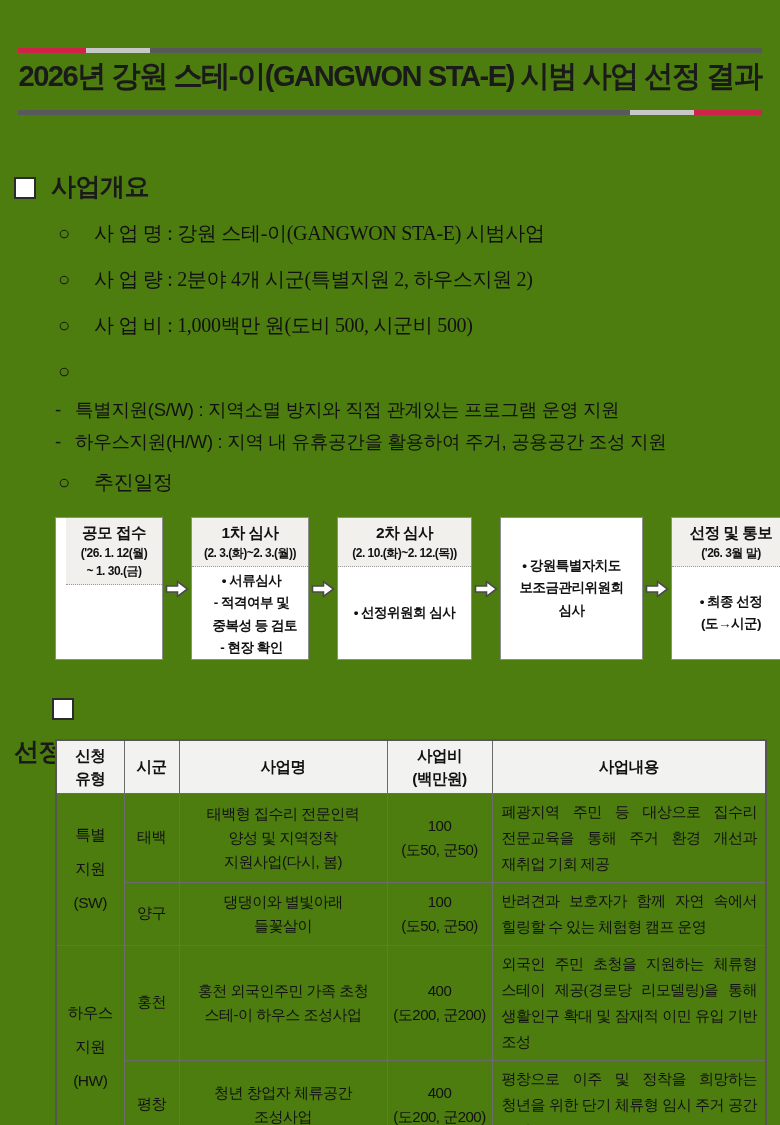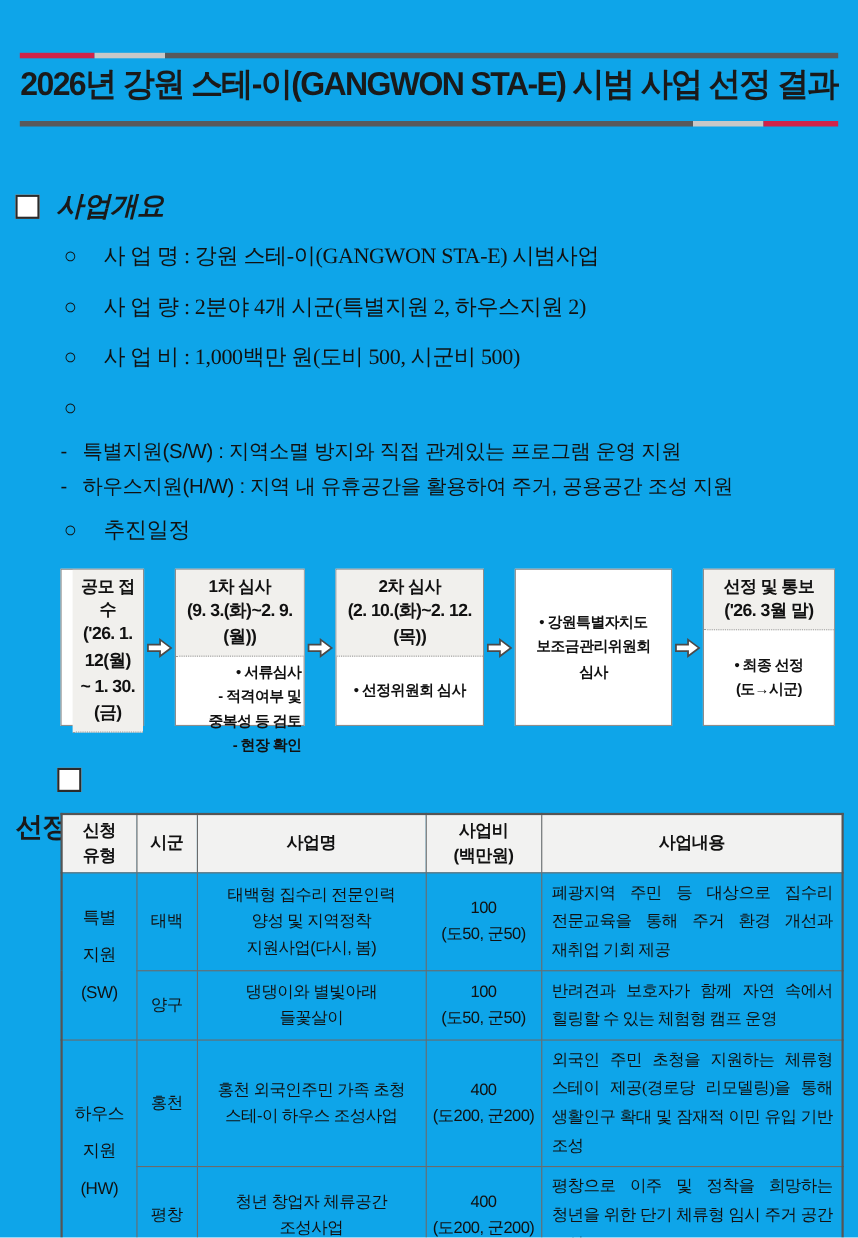--- a/index.html
+++ b/index.html
@@ -1,17 +1,17 @@
 <!DOCTYPE html>
 <html><head>
 <meta charset="utf-8">
 <style>
   html,body {margin:0; padding:0; background:#ffffff;}
   .page {
-    position:relative; width:780px; height:1125px; background:#0ea5e9;
+    position:relative; width:780px; height:1125px; background:#4d7c0f;
     color:#111; overflow:hidden;
     font-family:"Liberation Sans", sans-serif;
   }
 
   
   .bar {position:absolute; left:18px; right:18px; height:5px; display:flex;}
   .bar-top {top:48px;}
   .bar-bottom {top:110px;}
   .seg-red   {width:68px; background:#d0234a;}
   .seg-light {width:64px; background:#c8c8c8;}
@@ -21,21 +21,21 @@
     font-size:30px; font-weight:800; letter-spacing:-1.5px; color:#1a1a1a;
     transform:scaleX(0.97); transform-origin:center; white-space:nowrap;
   }
 
   
   .section-heading {
     position:absolute; left:14px; display:flex; align-items:center; gap:15px;
     font-size:25px; font-weight:800; color:#1a1a1a; letter-spacing:-0.5px;
   }
   .sq {width:18px; height:18px; border:2px solid #2b2b2b; background:#fff; flex:none; margin-top:2px;}
-  .heading-overview {top:170px;font-style:italic;}
+  .heading-overview {top:170px;}
   .heading-results  {top:696px;flex-direction:column;}
 
   
   .overview {
     position:absolute; left:58px; top:220px; right:8px;
     font-family:"Liberation Serif", serif; font-size:20px; line-height:27px;
     color:#111; letter-spacing:-0.3px;
   }
   .ov-item {display:flex; margin-bottom:19px;}
   .ov-item .marker {flex:none; width:36px;}
@@ -46,37 +46,37 @@
   }
   .ov-item.sub .marker {width:20px;}
   .ov-item.sub:nth-child(6) {margin-bottom:14px;}
 
   
   .timeline {position:absolute; left:55px; top:517px; width:712px; height:143px; display:flex;}
   .tl-box {
     flex:none; border:1.2px solid #8d8d8d; background:#fff;
     display:flex; flex-direction:column; box-sizing:border-box;
   }
-  .tl-box:nth-of-type(1) {width:76px;padding-left:10px;}
+  .tl-box:nth-of-type(1) {width:108px;padding-left:10px;}
   .tl-box:nth-of-type(3) {width:118px;}
   .tl-box:nth-of-type(5) {width:135px;}
   .tl-box:nth-of-type(7) {width:143px;}
   .tl-box:nth-of-type(9) {width:120px;}
   .tl-head {
     background:#f1f0ed; border-bottom:1px dotted #9a9a9a;
     text-align:center; padding:5px 1px 4px;
   }
   .tl-title {font-size:15.5px; font-weight:800; letter-spacing:-0.5px;}
-  .tl-date  {font-size:16px; font-weight:700; white-space:pre-line; line-height:1.5; letter-spacing:-0.5px;}
+  .tl-date  {font-size:12px; font-weight:700; white-space:pre-line; line-height:1.5; letter-spacing:-0.5px;}
   .tl-body {
     flex:1; display:flex; flex-direction:column; justify-content:center;
     font-size:13.5px; font-weight:600; text-align:center; white-space:pre-line;
     line-height:1.65; padding:3px 2px; letter-spacing:-0.5px;
   }
-  .tl-box.body-left .tl-body {text-align:right; justify-content:flex-start; padding-left:5px;}
+  .tl-box.body-left .tl-body {text-align:center; justify-content:flex-start; padding-left:5px;}
   .tl-arrow {flex:none; width:28px; display:flex; align-items:center; justify-content:center;}
 
   
   .results-table {
     position:absolute; left:55px; top:739px; width:710px;
     border-collapse:collapse; table-layout:fixed;
     font-size:15px; color:#111; letter-spacing:-0.5px;
     border:2px solid #555;
   }
   .results-table th, .results-table td {border:1px solid #6b6b6b; vertical-align:middle; padding:2px 4px; box-sizing:border-box;}
@@ -161,21 +161,21 @@
 
     <div class="tl-arrow">
       <svg width="24" height="20" viewBox="0 0 24 20">
           <path d="M1.5 7 H12.5 V2.5 L22.5 10 L12.5 17.5 V13 H1.5 Z" fill="#ffffff" stroke="#4a4a4a" stroke-width="1.6"></path>
         </svg>
     </div>
 
     <div class="tl-box body-left">
       <div class="tl-head">
         <div class="tl-title">1차 심사</div>
-        <div class="tl-date">(9. 3.(화)~2. 9.(월))</div>
+        <div class="tl-date">(2. 3.(화)~2. 3.(월))</div>
       </div>
       <div class="tl-body">• 서류심사
 - 적격여부 및
 &nbsp;&nbsp;중복성 등 검토
 - 현장 확인</div>
     </div>
 
     <div class="tl-arrow">
       <svg width="24" height="20" viewBox="0 0 24 20">
           <path d="M1.5 7 H12.5 V2.5 L22.5 10 L12.5 17.5 V13 H1.5 Z" fill="#ffffff" stroke="#4a4a4a" stroke-width="1.6"></path>

